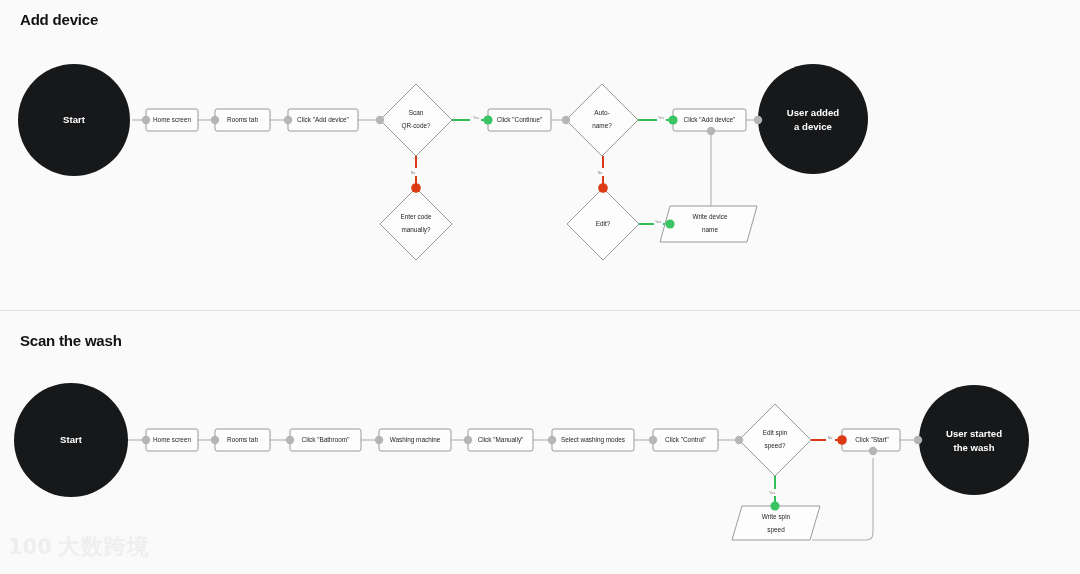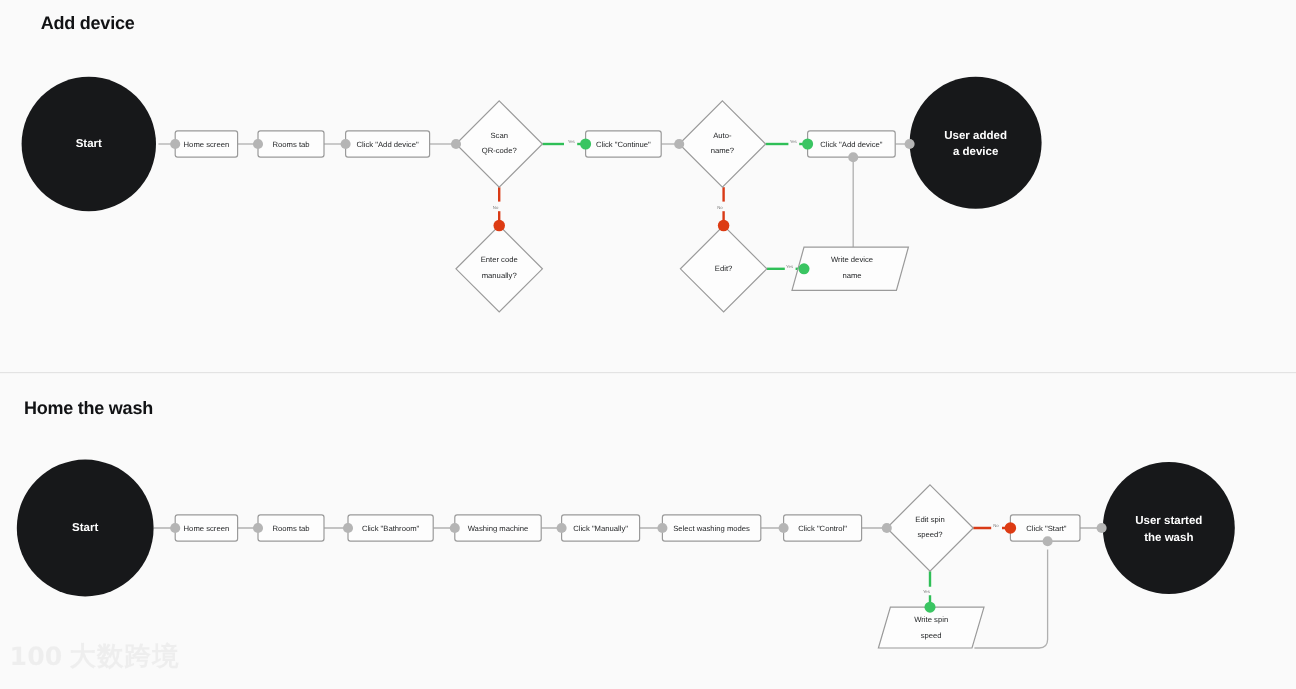--- a/index.html
+++ b/index.html
@@ -15,21 +15,21 @@
     font-family: "Liberation Sans", sans-serif;
     color: #1a1a1a;
   }
   .section-title {
     position: absolute;
     font-size: 15px;
     font-weight: bold;
     letter-spacing: -0.2px;
     color: #111214;
   }
-  #title-add-device { left: 34px; top: 11px; }
+  #title-add-device { left: 20px; top: 11px; }
   #title-start-wash { left: 20px; top: 332px; }
 
   .divider {
     position: absolute;
     left: 0;
     top: 310px;
     width: 1080px;
     height: 1px;
     background: #e3e3e3;
   }
@@ -127,21 +127,21 @@
     font-family: "DejaVu Sans", sans-serif;
   }
 </style>
 </head>
 <body>
 
 <div class="section-title" id="title-add-device">Add device</div>
 
 <div class="divider"></div>
 
-<div class="section-title" id="title-start-wash">Home the wash</div>
+<div class="section-title" id="title-start-wash">Scan the wash</div>
 
 <svg class="flow" viewBox="0 0 1080 574">
 
   <g>
 
     <g>
       <path class="edge-line" d="M132,120 L146,120"></path>
       <path class="edge-line" d="M198,120 L215,120"></path>
       <path class="edge-line" d="M270,120 L288,120"></path>
       <path class="edge-line" d="M358,120 L380,120"></path>

